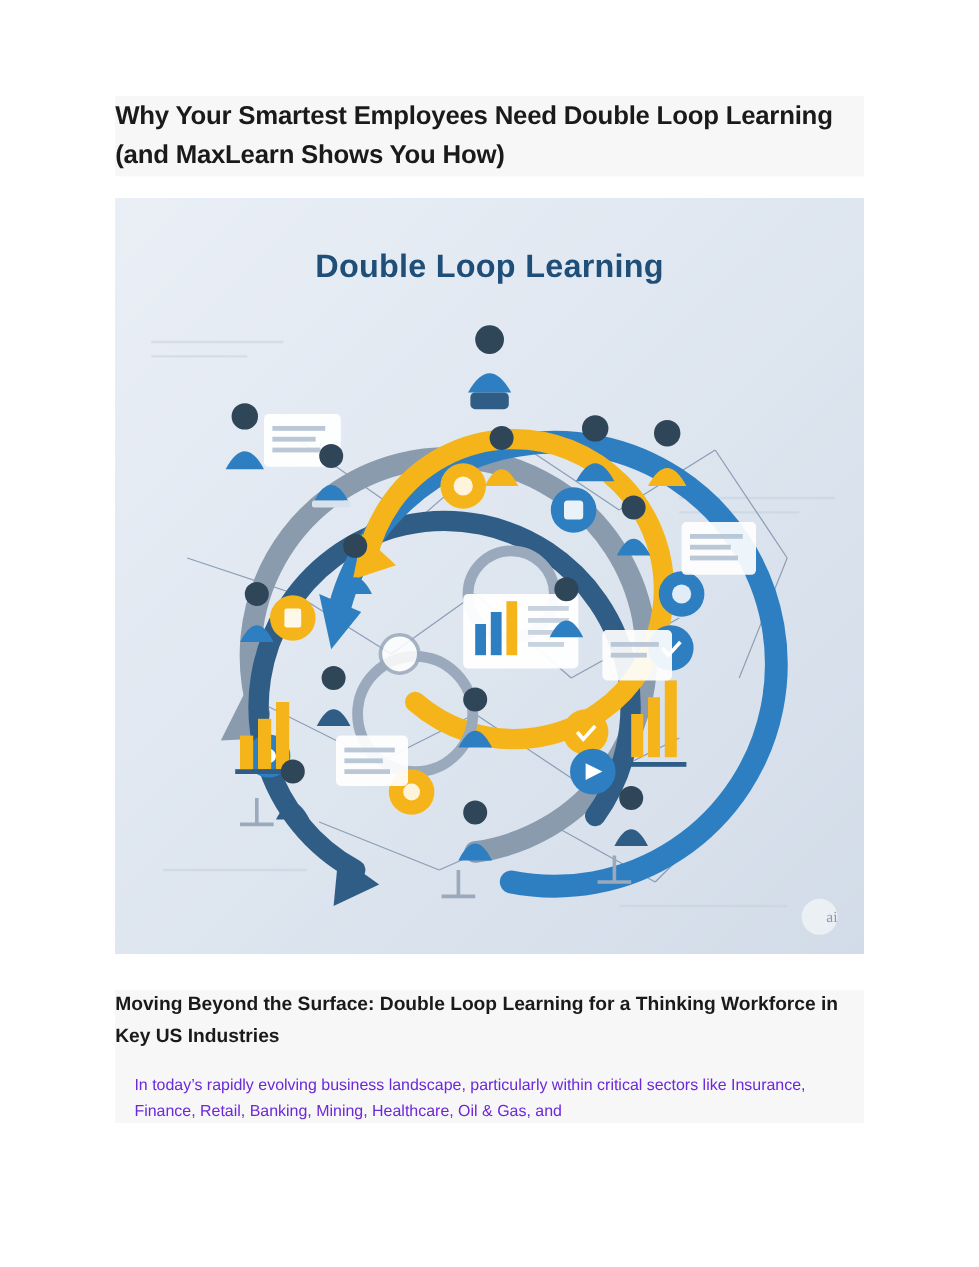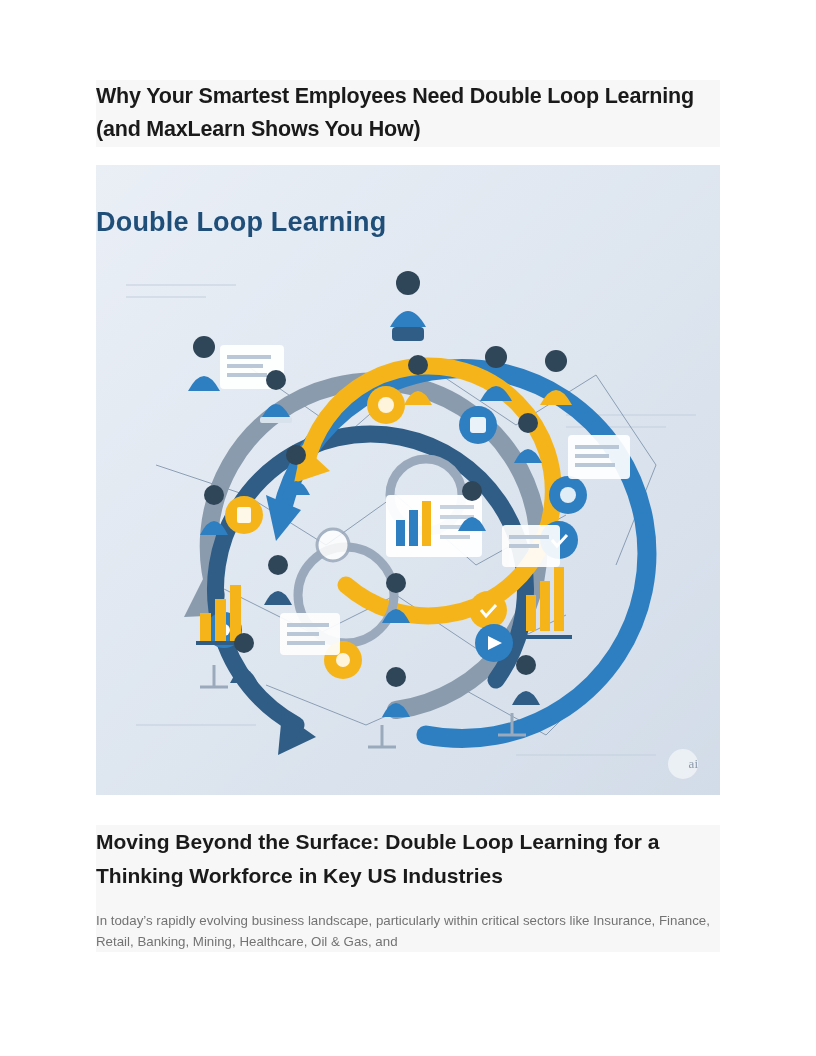--- a/index.html
+++ b/index.html
@@ -42,21 +42,21 @@
     height: 630px;
     margin: 0 0 30px 0;
     overflow: hidden;
     background: linear-gradient(160deg, #e9eef5 0%, #dde5ef 45%, #d6dfea 100%);
   }
   .hero-title {
     position: absolute;
     left: 0;
     right: 0;
     top: 42px;
-    text-align: left;
+    text-align: center;
     font-size: 27px;
     font-weight: bold;
     color: #1f4e79;
     letter-spacing: 0.2px;
   }
   .hero-watermark {
     position: absolute;
     right: 22px;
     bottom: 16px;
     width: 30px;
@@ -69,31 +69,31 @@
     text-align: right;
     font-family: "Liberation Serif", serif;
   }
   .hero-svg {
     position: absolute;
     inset: 0;
     width: 100%;
     height: 100%;
   }
   .section-heading {
-    font-size: 21px;
+    font-size: 16px;
     font-weight: bold;
     line-height: 1.65;
     color: #1a1a1a;
     margin: 0 0 16px 0;
   }
   .body-text {
     font-size: 13.3px;
     line-height: 1.6;
-    color: #737373;
-    margin: 0;
+    color: #6d28d9;
+    margin: 16px;
   }
   .tint {
     background: #f7f7f7;
   }
 </style>
 </head>
 <body>
 
 <div class="page">
   <div class="content">

